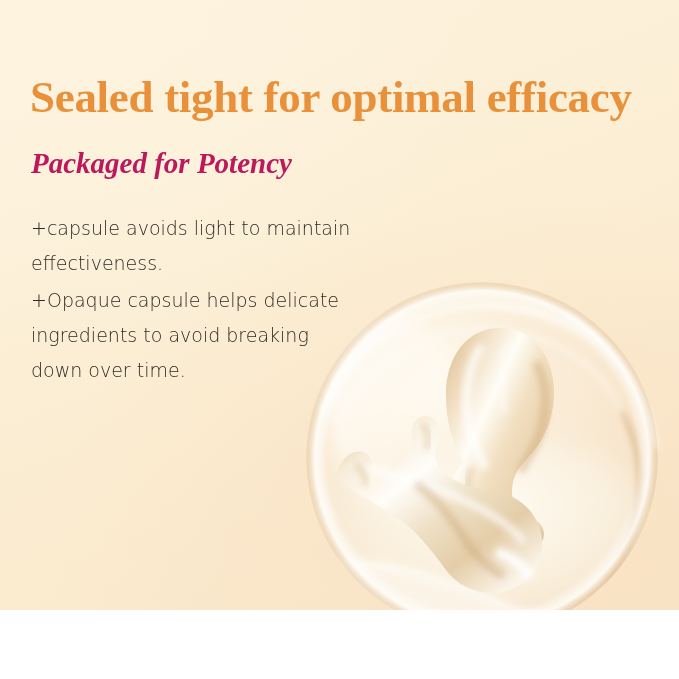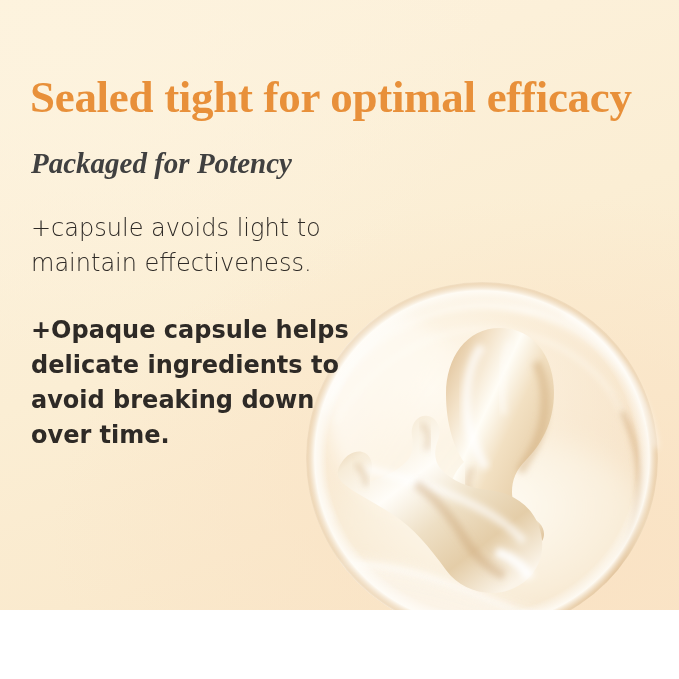--- a/index.html
+++ b/index.html
@@ -58,37 +58,37 @@
   .subhead {
     position: absolute;
     left: 1px;
     top: 148px;
     margin: 0;
     font-family: "Liberation Serif", "DejaVu Serif", serif;
     font-weight: bold;
     font-style: italic;
     font-size: 29px;
     line-height: 1.1;
-    color: #404040;
+    color: #be185d;
     white-space: nowrap;
   }
 
   .para {
     position: absolute;
     left: 1px;
     margin: 0;
     font-family: "DejaVu Sans", "Liberation Sans", sans-serif;
     font-weight: 300;
-    font-size: 24px;
+    font-size: 19px;
     line-height: 35px;
     color: #2e2a26;
     width: 330px;
   }
   .para-1 { top: 211px; }
-  .para-2 { top: 313px; font-weight: bold; }
+  .para-2 { top: 283px; }
 
   
   .art {
     position: absolute;
     left: 296px;
     top: 272px;
     width: 372px;
     height: 372px;
     z-index: 2;
   }

